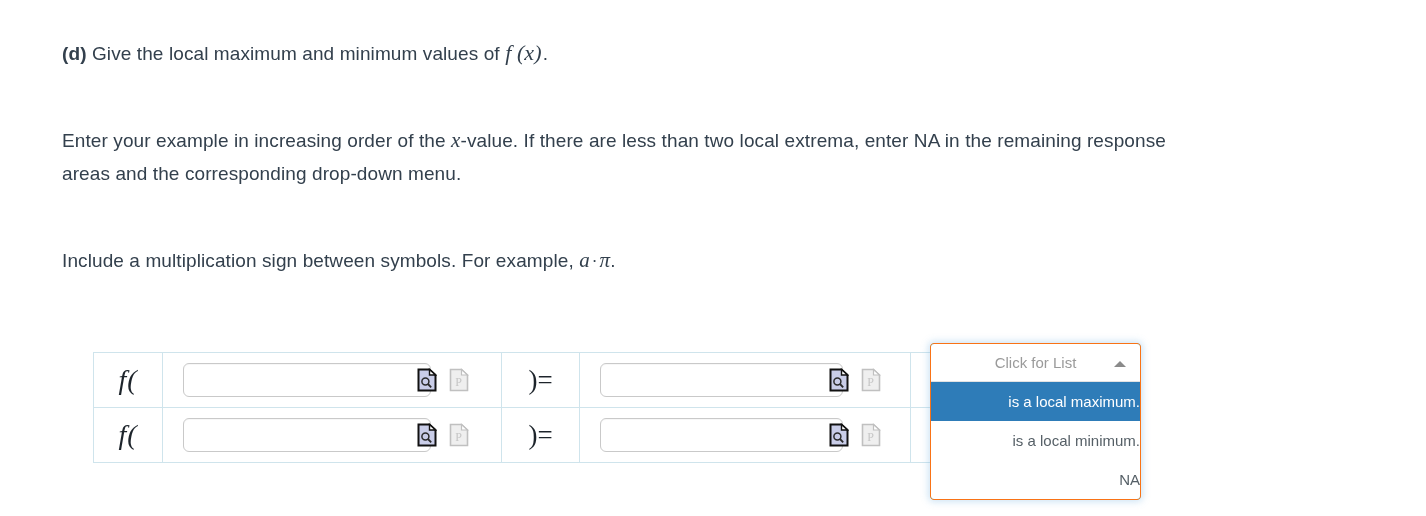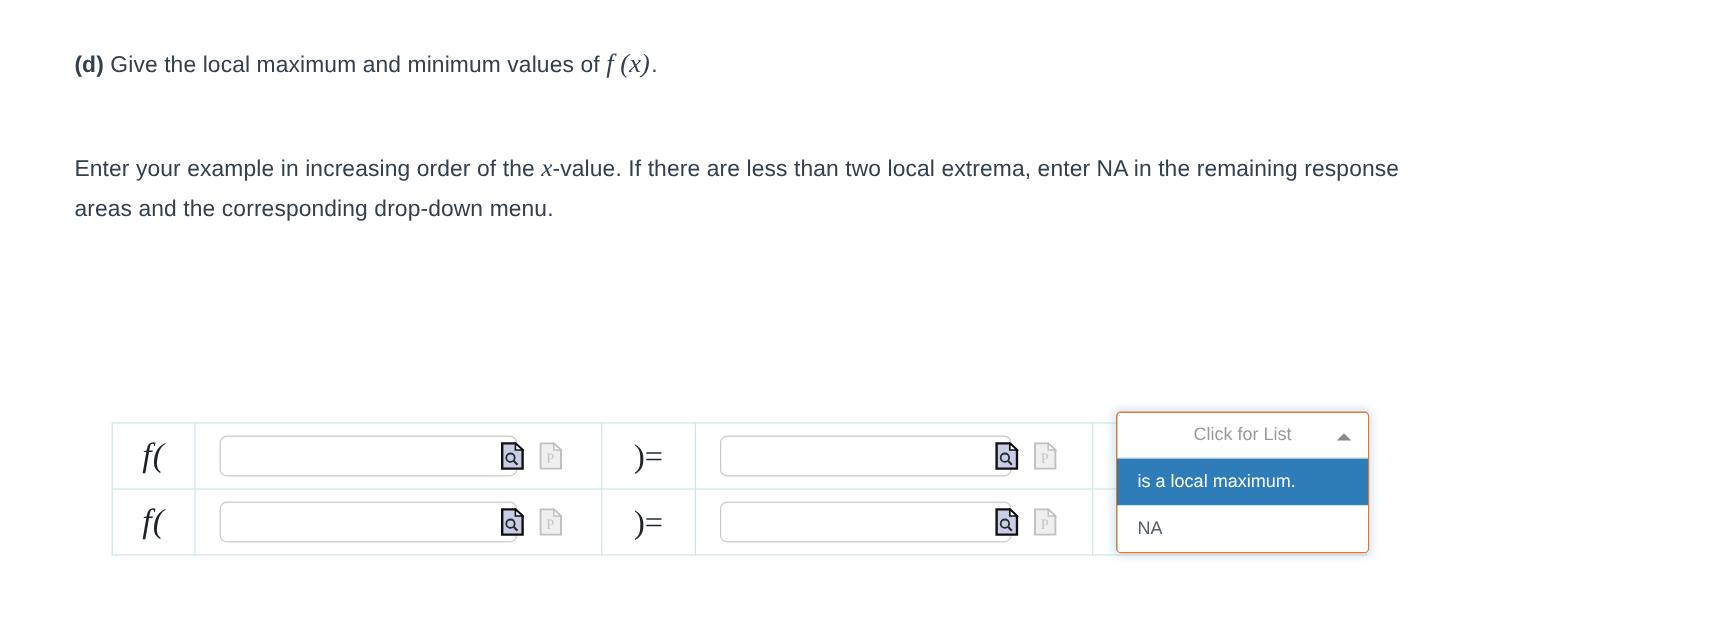--- a/index.html
+++ b/index.html
@@ -161,20 +161,21 @@
   }
   .dd-option {
     height: 39px;
     display: flex;
     align-items: center;
     padding-left: 17px;
     font-size: 15px;
     color: #555f66;
     background: #fff;
     white-space: nowrap;
+    justify-content: flex-end;
   }
   .dd-option.selected {
     background: #2e7cb8;
     color: #ffffff;
   }
 </style>
 </head>
 <body>
 
 <div class="page">
@@ -183,20 +184,24 @@
     <span class="bold">(d)</span>
     <span>Give the local maximum and minimum values of</span>
     <span class="mathit-f">f (x)</span><span>.</span>
   </div>
 
   <div class="prose" id="line-order">
     <span>Enter your example in increasing order of the</span>
     <span class="mathit">x</span><span>-value. If there are less than two local extrema, enter NA in the remaining response areas and the corresponding drop-down menu.</span>
   </div>
 
+  <div class="prose" id="line-mult">
+    <span>Include a multiplication sign between symbols. For example,</span>
+    <span class="mathit">a</span><span class="mathup mdot">·</span><span class="mathit">π</span><span>.</span>
+  </div>
 
   <table class="answer-table">
     <tbody>
       <tr>
         <td class="c-fopen">
           <span class="fopen">f(</span>
         </td>
         <td class="c-input1">
           <div class="input-wrap">
             <input class="answer-input in-w1" type="text" placeholder="" style="">
@@ -297,17 +302,20 @@
 
   <div class="dropdown">
     <div class="dd-header">
       <span>Click for List</span>
       <span class="dd-caret"></span>
     </div>
     <div class="dd-option selected">
       <span>is a local maximum.</span>
     </div>
     <div class="dd-option">
+      <span>is a local minimum.</span>
+    </div>
+    <div class="dd-option">
       <span>NA</span>
     </div>
   </div>
 
 </div>
 
 </body></html>

